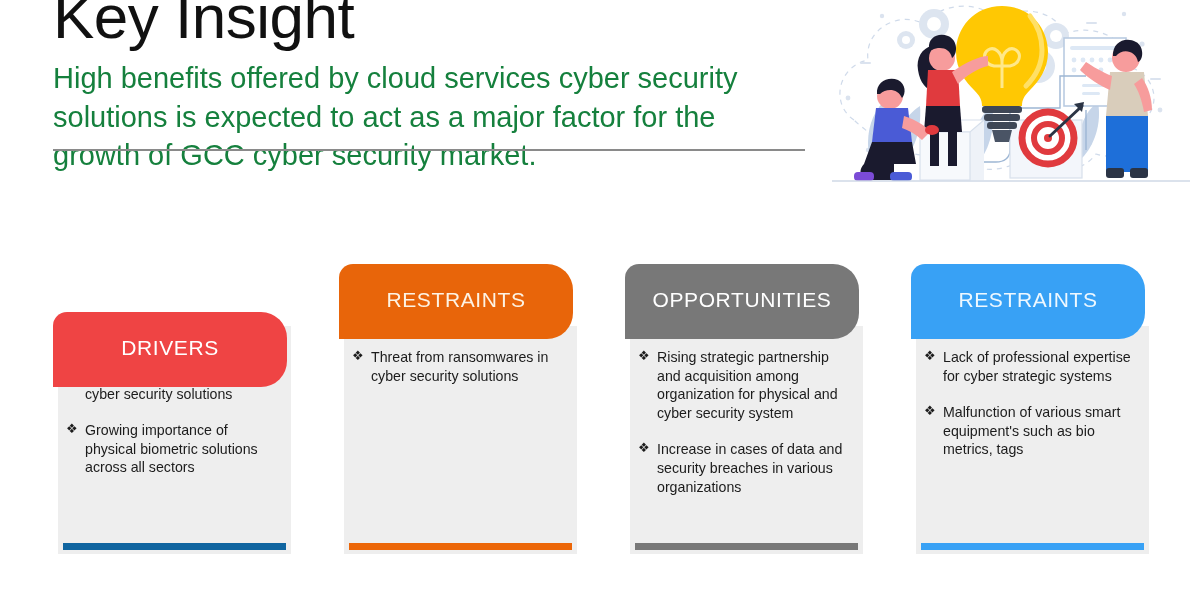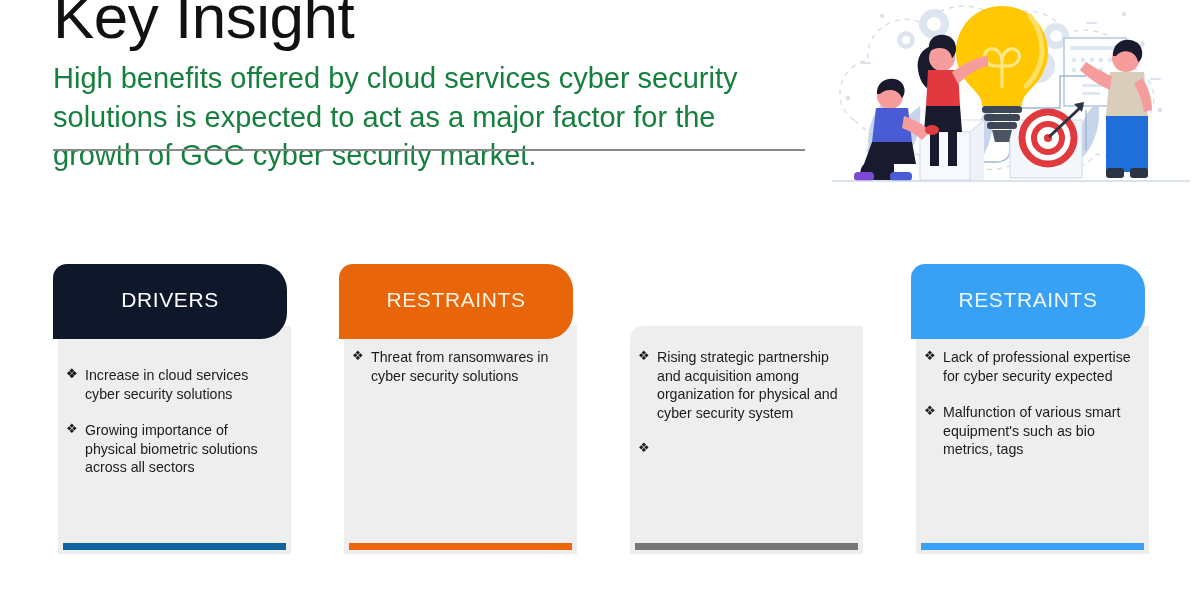--- a/index.html
+++ b/index.html
@@ -276,21 +276,21 @@
       <path d="M250 104 L260 102 L258 112 Z" fill="#2B3445"></path>
     </g>
 
     <line x1="8" y1="181" x2="366" y2="181" stroke="#cfd9e6" stroke-width="1.6"></line>
   </svg>
 </div>
 
 <div id="cards-row">
 
   <div class="card card-1">
-    <div class="card-header" style="background:#0f172a;">
+    <div class="card-header" style="background:#ef4444;margin-top:48px;">
       <span class="card-header-label">DRIVERS</span>
     </div>
     <div class="card-body">
       <ul class="card-list">
         <li><span class="bullet-icon">❖</span></li>
         <li><span class="bullet-icon">❖</span><span>Increase in cloud services cyber security solutions</span></li>
         <li><span class="bullet-icon">❖</span><span>Growing importance of physical biometric solutions across all sectors</span></li>
       </ul>
     </div>
     <div class="card-bottom-bar" style="background:#1065A0;"></div>
@@ -302,35 +302,38 @@
     </div>
     <div class="card-body">
       <ul class="card-list">
         <li><span class="bullet-icon">❖</span><span>Threat from ransomwares in cyber security solutions</span></li>
       </ul>
     </div>
     <div class="card-bottom-bar" style="background:#EC6608;"></div>
   </div>
 
   <div class="card card-3">
+    <div class="card-header" style="background:#787878;">
+      <span class="card-header-label">OPPORTUNITIES</span>
+    </div>
     <div class="card-body">
       <ul class="card-list">
         <li><span class="bullet-icon">❖</span><span>Rising strategic partnership and acquisition among organization for physical and cyber security system</span></li>
-        <li><span class="bullet-icon">❖</span></li>
+        <li><span class="bullet-icon">❖</span><span>Increase in cases of data and security breaches in various organizations</span></li>
       </ul>
     </div>
     <div class="card-bottom-bar" style="background:#787878;"></div>
   </div>
 
   <div class="card card-4">
     <div class="card-header" style="background:#38A1F5;">
       <span class="card-header-label">RESTRAINTS</span>
     </div>
     <div class="card-body">
       <ul class="card-list">
-        <li><span class="bullet-icon">❖</span><span>Lack of professional expertise for cyber security expected</span></li>
+        <li><span class="bullet-icon">❖</span><span>Lack of professional expertise for cyber strategic systems</span></li>
         <li><span class="bullet-icon">❖</span><span>Malfunction of various smart equipment's such as bio metrics, tags</span></li>
       </ul>
     </div>
     <div class="card-bottom-bar" style="background:#38A1F5;"></div>
   </div>
 
 </div>
 
 </body></html>

